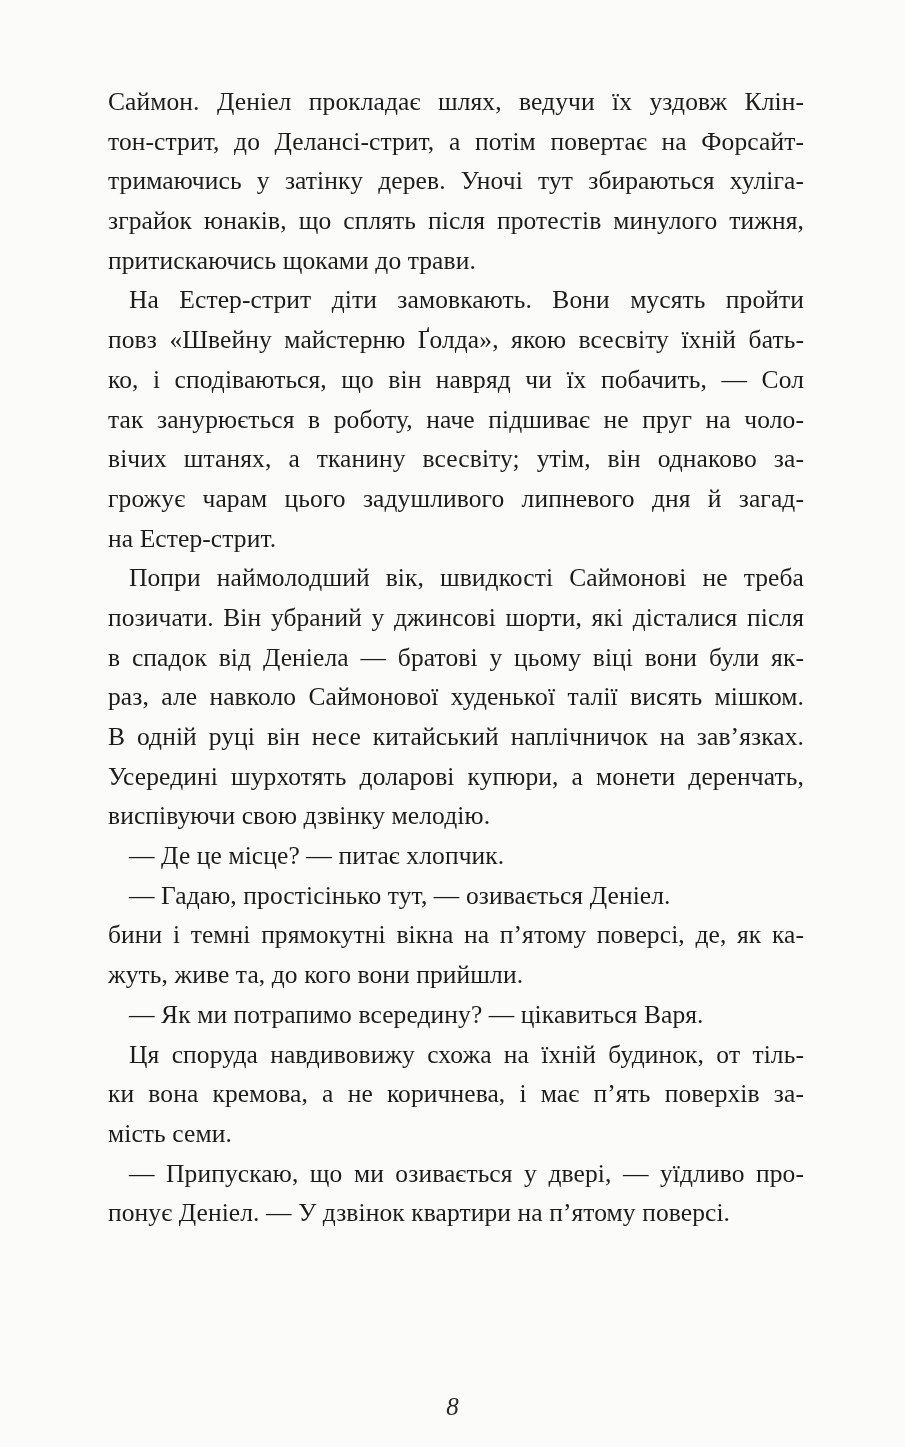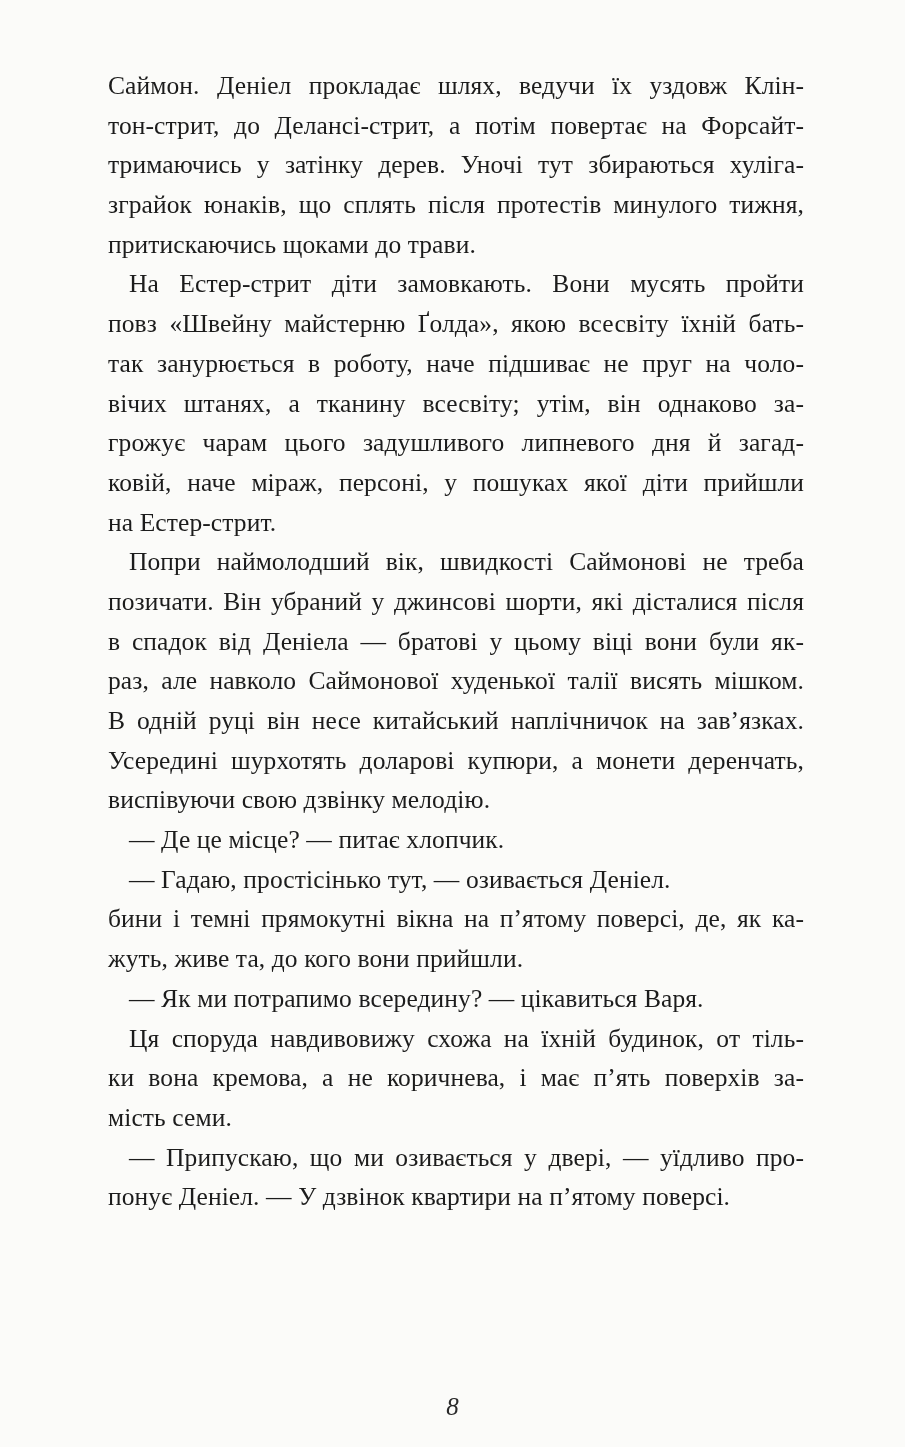--- a/index.html
+++ b/index.html
@@ -11,21 +11,21 @@
     width: 905px;
     height: 1447px;
     position: relative;
     overflow: hidden;
     font-family: "Liberation Serif", "DejaVu Serif", serif;
     color: #1c1c1c;
   }
   .page {
     position: absolute;
     left: 108px;
-    top: 66px;
+    top: 82px;
     width: 696px;
   }
   .line {
     display: block;
     height: 39.7px;
     line-height: 39.7px;
     font-size: 25.5px;
     white-space: nowrap;
     text-align: justify;
     text-align-last: justify;
@@ -55,24 +55,24 @@
     <div>
       <span class="line">Саймон. Деніел прокладає шлях, ведучи їх уздовж Клін-</span>
       <span class="line">тон-стрит, до Делансі-стрит, а потім повертає на Форсайт-</span>
       <span class="line">тримаючись у затінку дерев. Уночі тут збираються хуліга-</span>
       <span class="line">зграйок юнаків, що сплять після протестів минулого тижня,</span>
       <span class="line last">притискаючись щоками до трави.</span>
     </div>
     <div>
       <span class="line indent">На Естер-стрит діти замовкають. Вони мусять пройти</span>
       <span class="line">повз «Швейну майстерню Ґолда», якою всесвіту їхній бать-</span>
+      <span class="line">ко, і сподіваються, що він навряд чи їх побачить, — Сол</span>
       <span class="line">так занурюється в роботу, наче підшиває не пруг на чоло-</span>
       <span class="line">вічих штанях, а тканину всесвіту; утім, він однаково за-</span>
       <span class="line">грожує чарам цього задушливого липневого дня й загад-</span>
-      <span class="line">ковій, наче міраж, персоні, у пошуках якої діти прийшли</span>
       <span class="line last">на Естер-стрит.</span>
     </div>
     <div>
       <span class="line indent">Попри наймолодший вік, швидкості Саймонові не треба</span>
       <span class="line">позичати. Він убраний у джинсові шорти, які дісталися після</span>
       <span class="line">в спадок від Деніела — братові у цьому віці вони були як-</span>
       <span class="line">раз, але навколо Саймонової худенької талії висять мішком.</span>
       <span class="line">В одній руці він несе китайський наплічничок на зав’язках.</span>
       <span class="line">Усередині шурхотять доларові купюри, а монети деренчать,</span>
       <span class="line last">виспівуючи свою дзвінку мелодію.</span>

